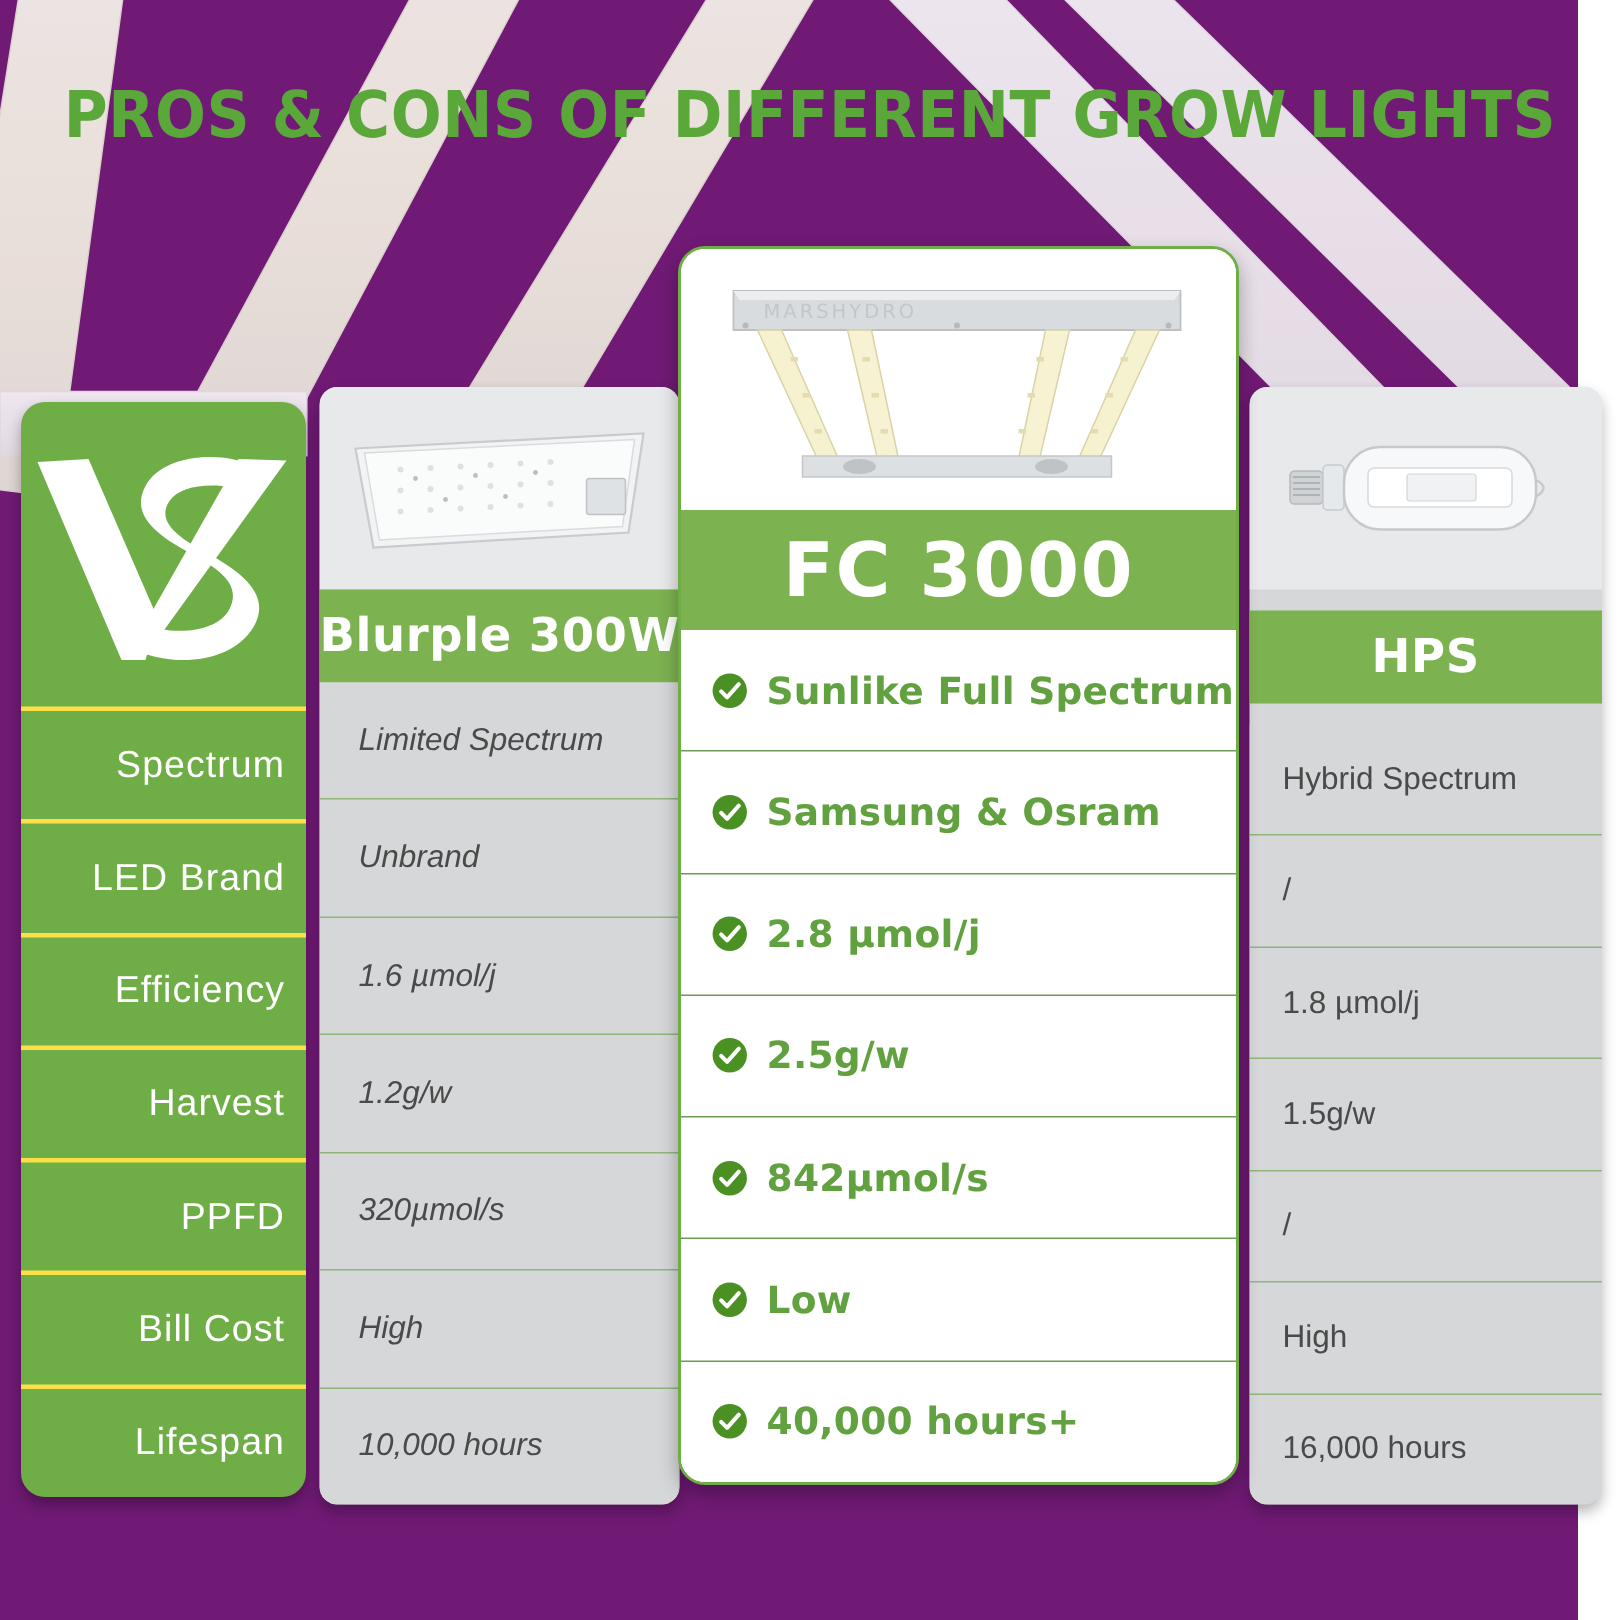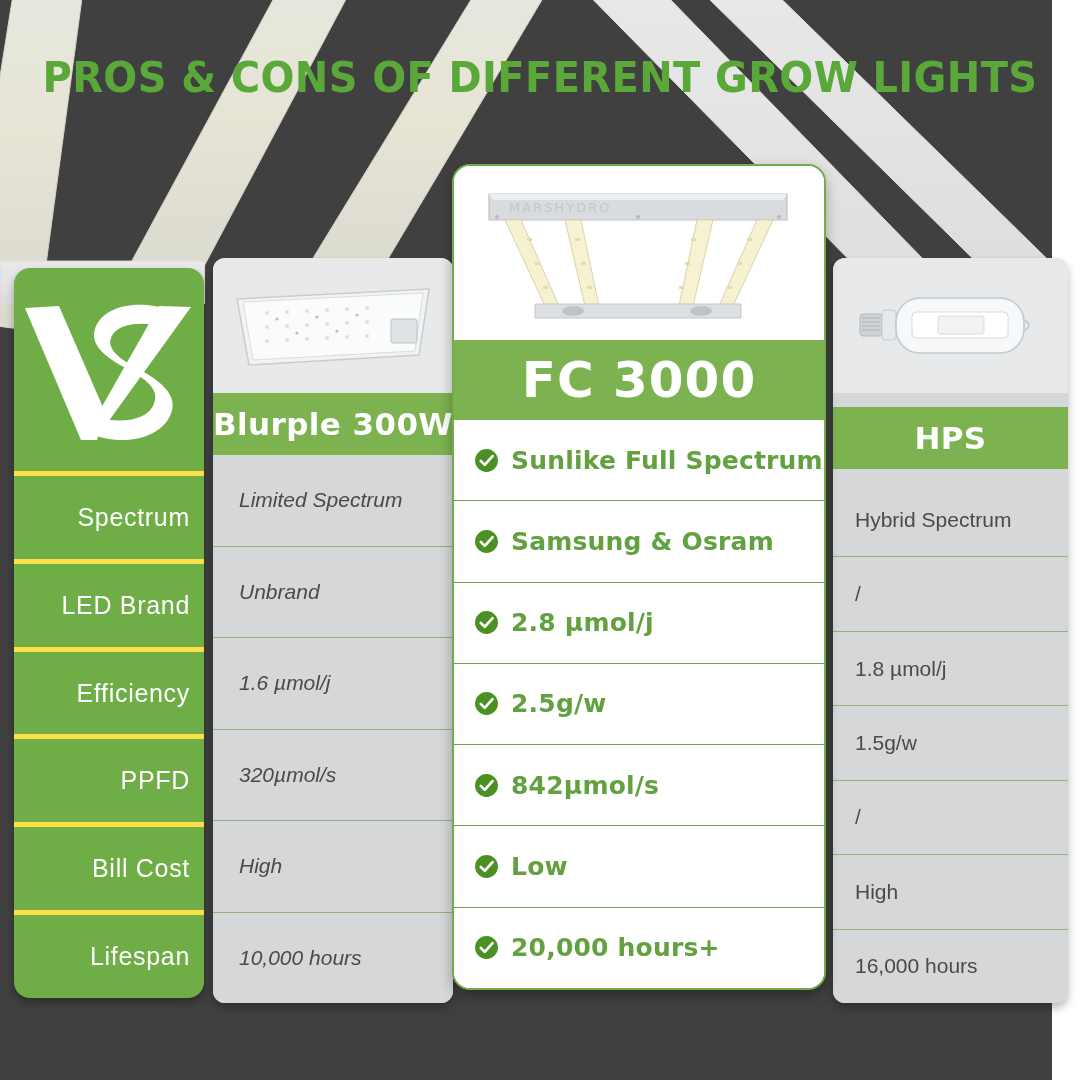--- a/index.html
+++ b/index.html
@@ -2,21 +2,21 @@
 <html><head>
 <meta charset="utf-8">
 <style>
   * { box-sizing: border-box; margin: 0; padding: 0; }
   html, body {
     width: 1080px; height: 1080px;
     background: #ffffff;
     font-family: "Liberation Sans", sans-serif;
     overflow: hidden;
   }
-  #stage { position: relative; width: 1052px; height: 1080px; background:#404040; }
+  #stage { position: relative; width: 1052px; height: 1080px; background:#701a75; }
 
   
   #bg-art { position:absolute; inset:0; z-index:0; pointer-events:none; }
 
   
   #title {
     position: absolute; top: 52px; left: 0; width: 1080px;
     text-align: center; z-index: 5;
     font-family: "DejaVu Sans", sans-serif;
     font-weight: bold;
@@ -44,21 +44,21 @@
     display:flex; align-items:center; justify-content:center;
   }
   #vs-logo { width: 172px; height: 160px; display:block; }
   .label-row {
     flex: 1 1 0;
     display: flex; align-items: center; justify-content: flex-end;
     padding-right: 14px;
     color: #ffffff;
     font-size: 25px;
     letter-spacing: 0.7px;
-    border-top: 5px solid #fde047;
+    border-top: 3px solid #fde047;
   }
   #col-labels .label-row:first-of-type { border-top: none; }
 
   
   .col-grey {
     background: #d6d7d8;
     border-radius: 12px;
     box-shadow: 0 5px 9px rgba(0,0,0,0.28);
     overflow: hidden;
     display: flex; flex-direction: column;
@@ -172,20 +172,23 @@
     </div>
 
     <div class="label-row">
       <span>Spectrum</span>
     </div>
     <div class="label-row">
       <span>LED Brand</span>
     </div>
     <div class="label-row">
       <span>Efficiency</span>
+    </div>
+    <div class="label-row">
+      <span>Harvest</span>
     </div>
     <div class="label-row">
       <span>PPFD</span>
     </div>
     <div class="label-row">
       <span>Bill Cost</span>
     </div>
     <div class="label-row">
       <span>Lifespan</span>
     </div>
@@ -227,20 +230,21 @@
         </g>
       </svg>
     </div>
 
     <div class="col-head">Blurple 300W</div>
 
     <div class="col-body">
       <div class="val-row">Limited Spectrum</div>
       <div class="val-row">Unbrand</div>
       <div class="val-row">1.6 µmol/j</div>
+      <div class="val-row">1.2g/w</div>
       <div class="val-row">320µmol/s</div>
       <div class="val-row">High</div>
       <div class="val-row">10,000 hours</div>
     </div>
   </div>
 
   <div class="col col-grey" id="col-hps">
 
     <div class="col-photo">
       <svg width="210" height="100" viewBox="0 0 210 100">
@@ -358,19 +362,19 @@
           <path d="M6.5 12.4 L10.3 16.2 L17.8 7.8" fill="none" stroke="#fff" stroke-width="2.6" stroke-linecap="round" stroke-linejoin="round"></path>
         </svg>
         <span class="fc-text">Low</span>
       </div>
 
       <div class="fc-row">
         <svg class="check" viewBox="0 0 24 24">
           <circle cx="12" cy="12" r="11" fill="#4b9022"></circle>
           <path d="M6.5 12.4 L10.3 16.2 L17.8 7.8" fill="none" stroke="#fff" stroke-width="2.6" stroke-linecap="round" stroke-linejoin="round"></path>
         </svg>
-        <span class="fc-text">20,000 hours+</span>
+        <span class="fc-text">40,000 hours+</span>
       </div>
 
     </div>
   </div>
 
 </div>
 
 </body></html>

